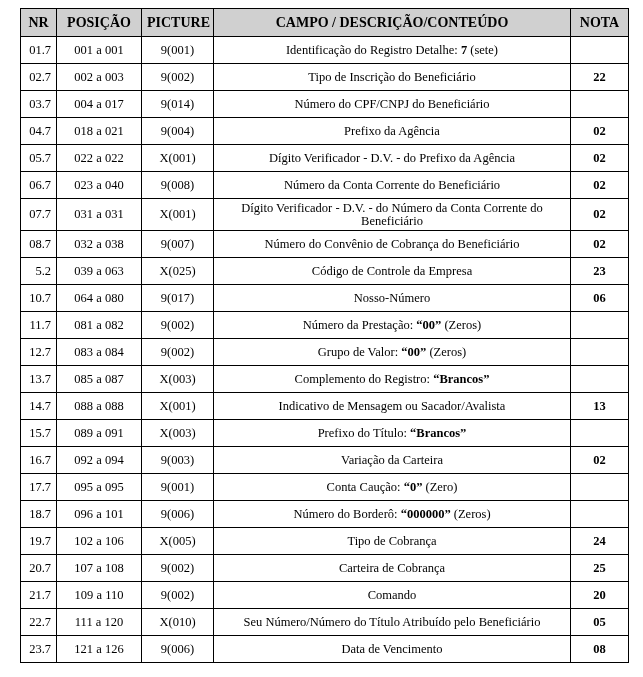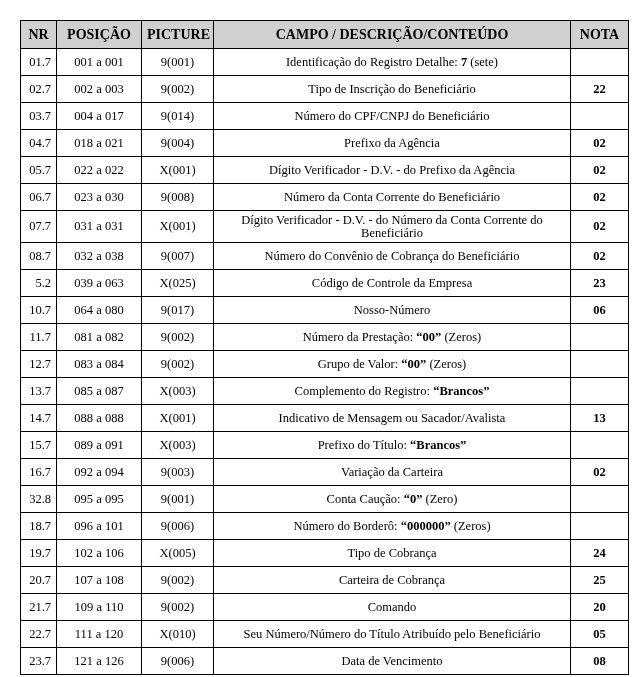--- a/index.html
+++ b/index.html
@@ -10,21 +10,21 @@
     body {
       width: 643px;
       height: 677px;
       position: relative;
       font-family: "Liberation Serif", "DejaVu Serif", serif;
       color: #000;
     }
     table.spec {
       position: absolute;
       left: 20px;
-      top: 20px;
+      top: 8px;
       width: 608px;
       border-collapse: collapse;
       table-layout: fixed;
       padding-left: 23px;
     }
     table.spec th, table.spec td {
       border: 1.3px solid #000;
       padding: 0 5px;
       vertical-align: middle;
     }
@@ -105,21 +105,21 @@
       </tr>
       <tr>
         <td class="c-nr">05.7</td>
         <td class="c-pos">022 a 022</td>
         <td class="c-pic">X(001)</td>
         <td class="c-desc"><span>Dígito Verificador - D.V. - do Prefixo da Agência</span><span class="bold"></span><span></span></td>
         <td class="c-nota">02</td>
       </tr>
       <tr>
         <td class="c-nr">06.7</td>
-        <td class="c-pos">023 a 030</td>
+        <td class="c-pos">023 a 040</td>
         <td class="c-pic">9(008)</td>
         <td class="c-desc"><span>Número da Conta Corrente do Beneficiário</span><span class="bold"></span><span></span></td>
         <td class="c-nota">02</td>
       </tr>
       <tr class="tall">
         <td class="c-nr">07.7</td>
         <td class="c-pos">031 a 031</td>
         <td class="c-pic">X(001)</td>
         <td class="c-desc"><span>Dígito Verificador - D.V. - do Número da Conta Corrente do Beneficiário</span><span class="bold"></span><span></span></td>
         <td class="c-nota">02</td>
@@ -181,21 +181,21 @@
         <td class="c-nota"></td>
       </tr>
       <tr>
         <td class="c-nr">16.7</td>
         <td class="c-pos">092 a 094</td>
         <td class="c-pic">9(003)</td>
         <td class="c-desc"><span>Variação da Carteira</span><span class="bold"></span><span></span></td>
         <td class="c-nota">02</td>
       </tr>
       <tr>
-        <td class="c-nr">32.8</td>
+        <td class="c-nr">17.7</td>
         <td class="c-pos">095 a 095</td>
         <td class="c-pic">9(001)</td>
         <td class="c-desc"><span>Conta Caução: </span><span class="bold">“0”</span><span> (Zero)</span></td>
         <td class="c-nota"></td>
       </tr>
       <tr>
         <td class="c-nr">18.7</td>
         <td class="c-pos">096 a 101</td>
         <td class="c-pic">9(006)</td>
         <td class="c-desc"><span>Número do Borderô: </span><span class="bold">“000000”</span><span> (Zeros)</span></td>

